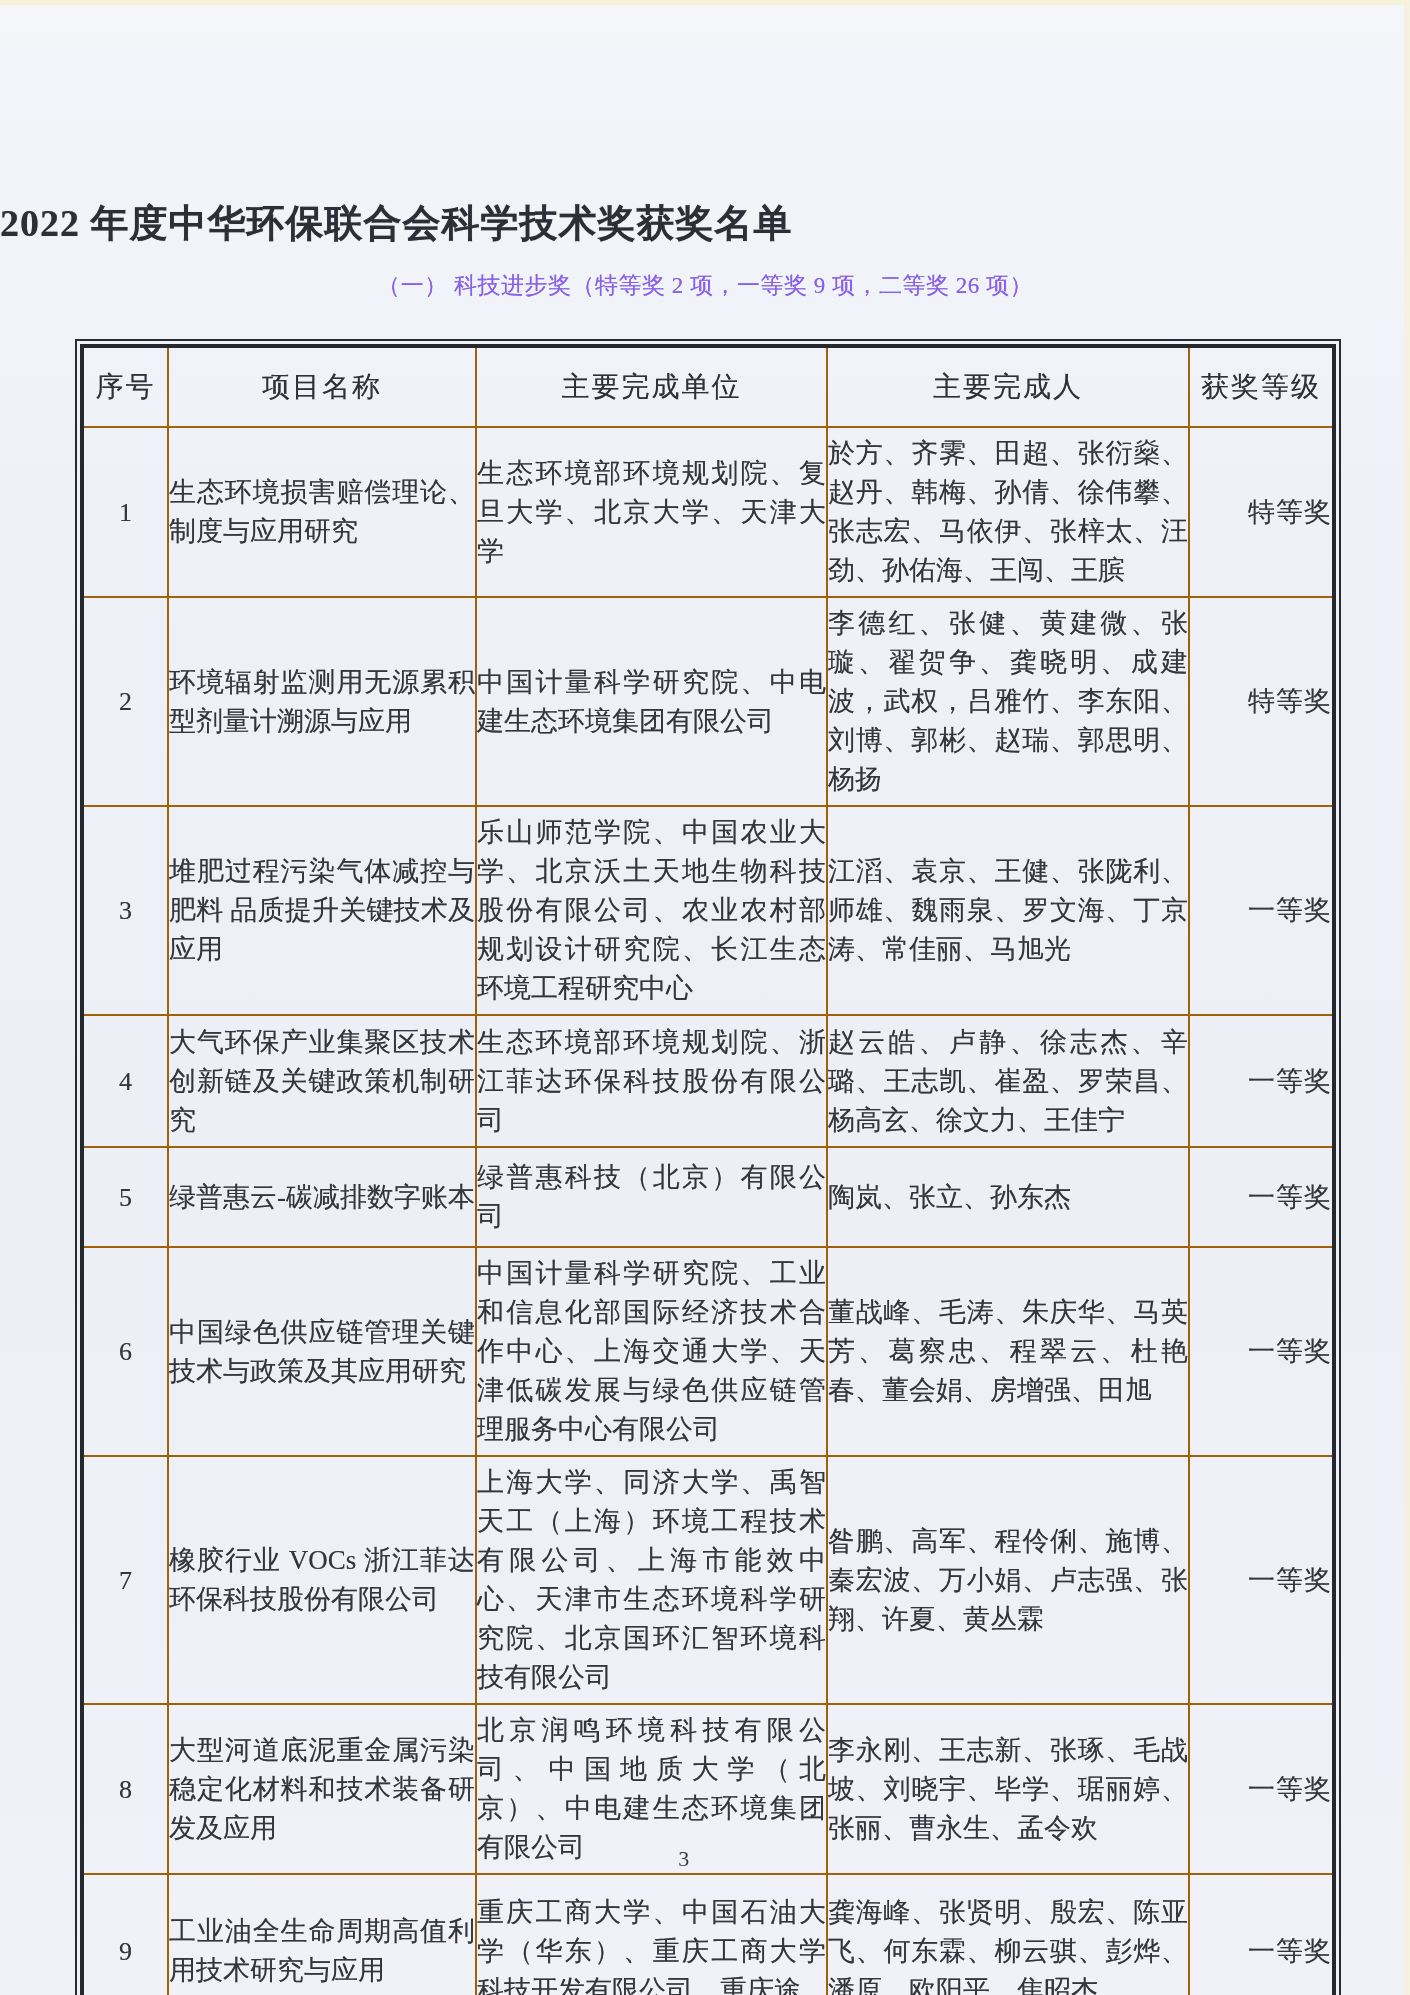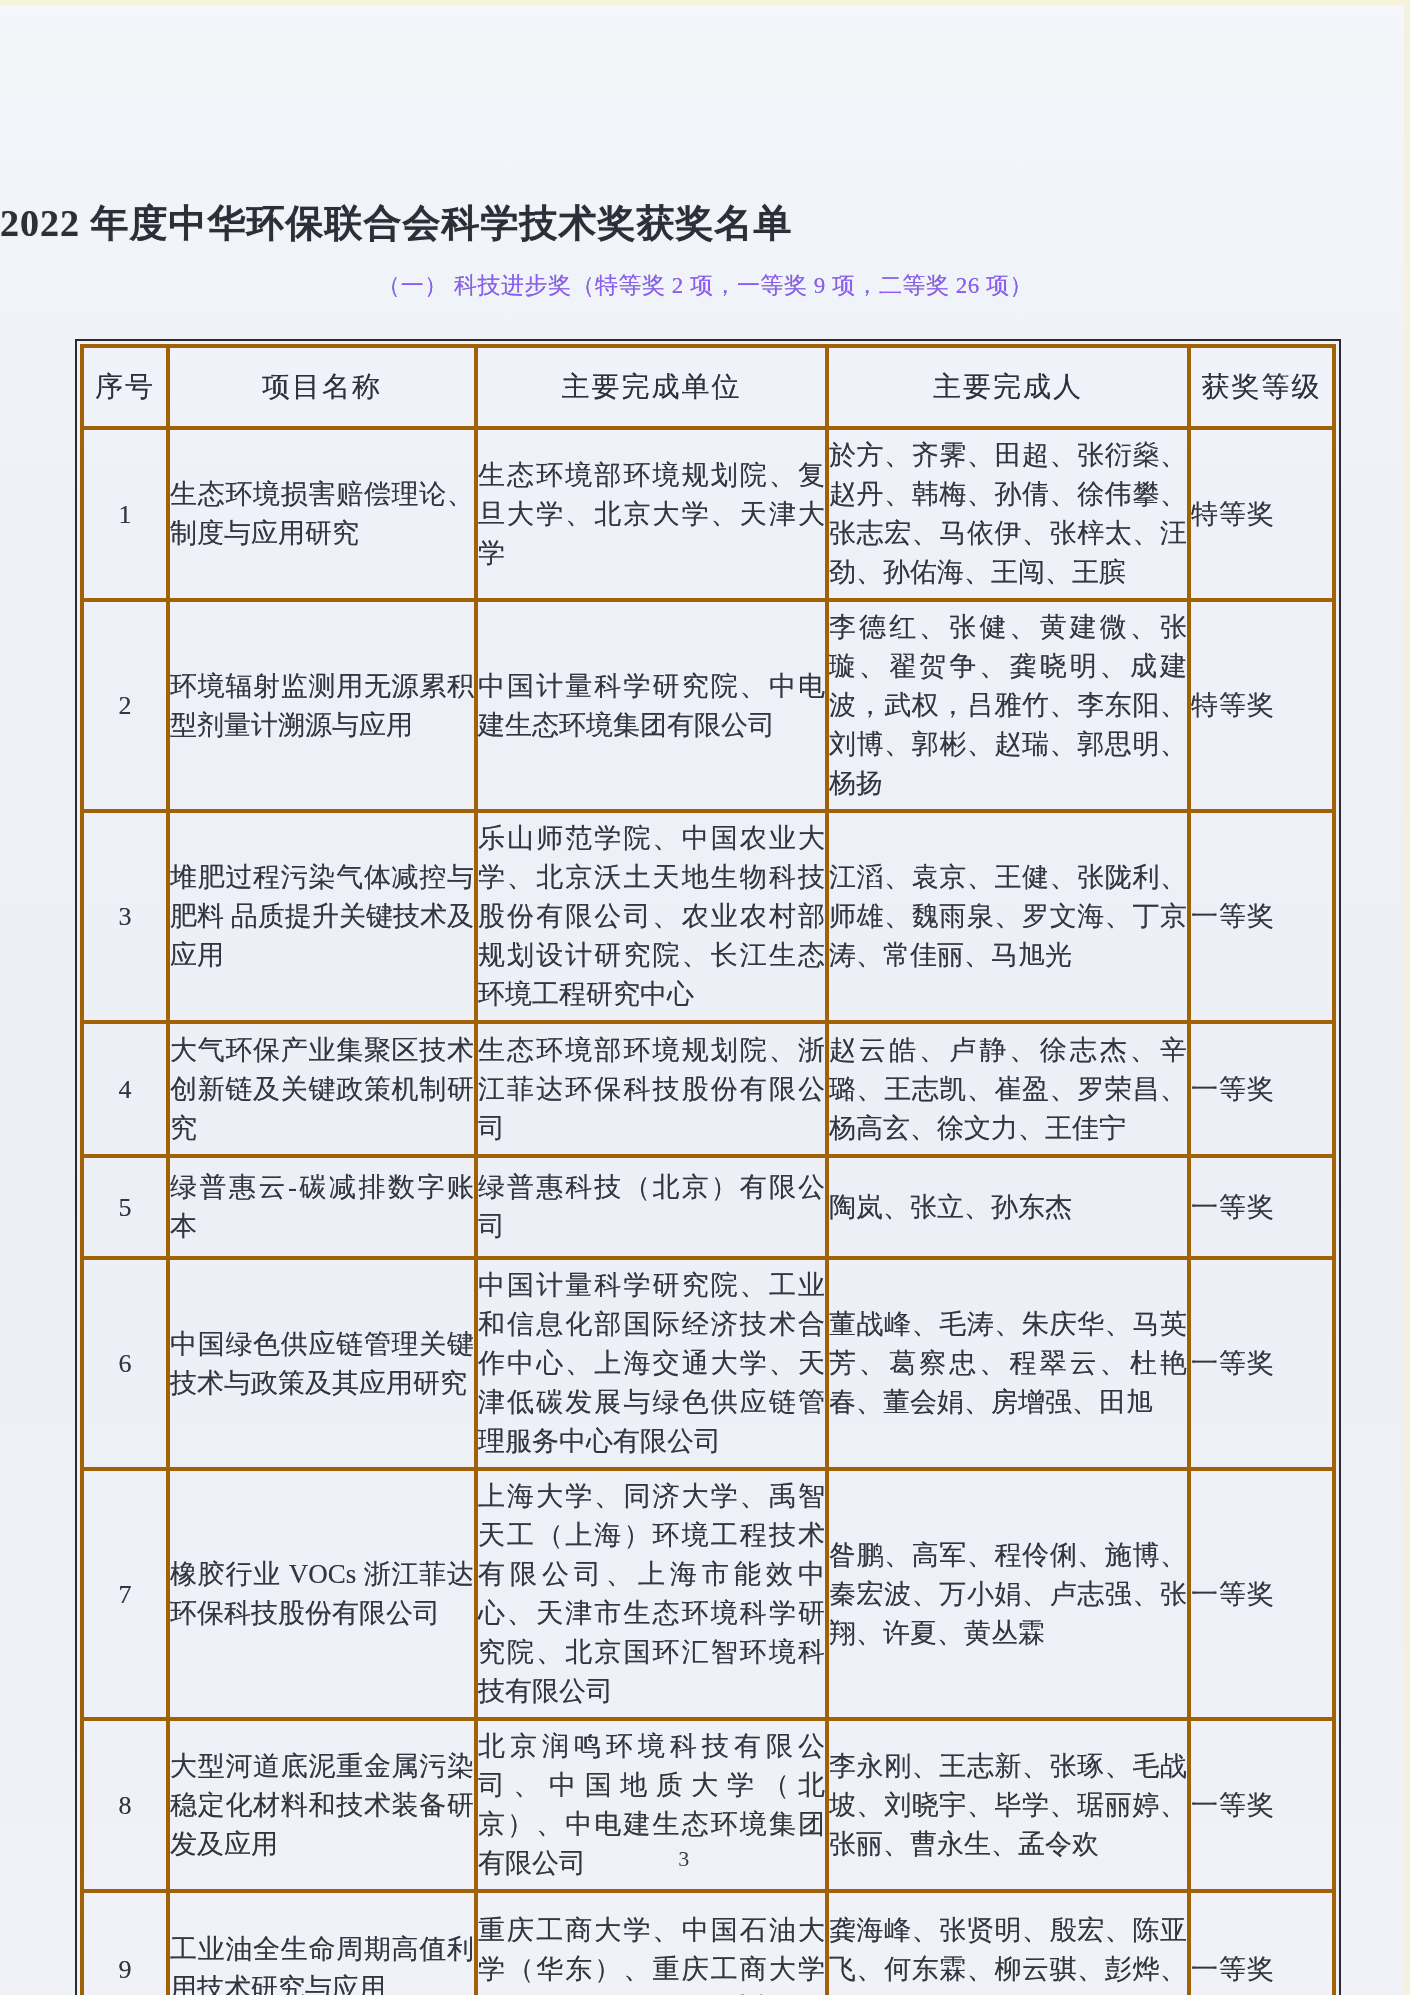--- a/index.html
+++ b/index.html
@@ -23,26 +23,26 @@
     text-shadow:0 0 .5px rgba(48,51,60,.45);
   }
   table.awards{
     position:absolute;top:344px;left:80px;width:1252px;
     border-collapse:collapse;table-layout:fixed;
     border:4px solid #26282f;
     outline:2px solid #2a2c33;outline-offset:3px;
     background:transparent;
   }
   col.w0{width:86px}col.w1{width:308px}col.w2{width:351px}col.w3{width:362px}col.w4{width:145px}
-  th,td{border:4px solid #a16207;text-shadow:0 0 .5px rgba(49,52,62,.5);}
+  th,td{border:2px solid #a16207;text-shadow:0 0 .5px rgba(49,52,62,.5);}
   th{height:76px;font-size:28px;font-weight:normal;text-align:center;letter-spacing:2px;color:#2e313a;}
   td{font-size:27px;line-height:39px;padding:6px 0;vertical-align:middle;color:#33363f;}
   td.c0{text-align:center;font-size:26px;}
   td.c1,td.c2,td.c3{text-align:justify;text-justify:inter-character;}
-  td.c4{text-align:left;letter-spacing:1px;margin-left:8px;}
+  td.c4{text-align:right;letter-spacing:1px;margin-left:8px;}
   tbody tr:nth-child(1) td{height:134px}
   tbody tr:nth-child(2) td{height:188px}
   tbody tr:nth-child(3) td{height:186px}
   tbody tr:nth-child(4) td{height:118px}
   tbody tr:nth-child(5) td{height:86px}
   tbody tr:nth-child(6) td{height:192px}
   tbody tr:nth-child(7) td{height:214px}
   tbody tr:nth-child(8) td{height:150px}
   tbody tr:nth-child(9) td{height:140px}
   .page-number{

